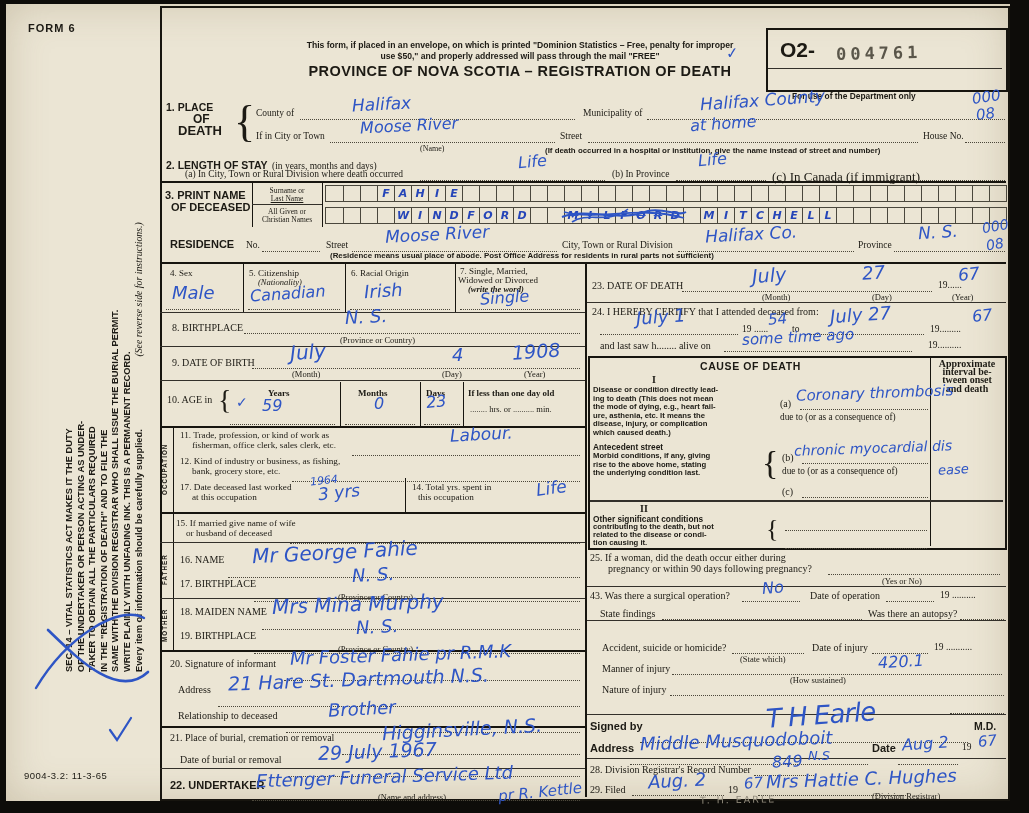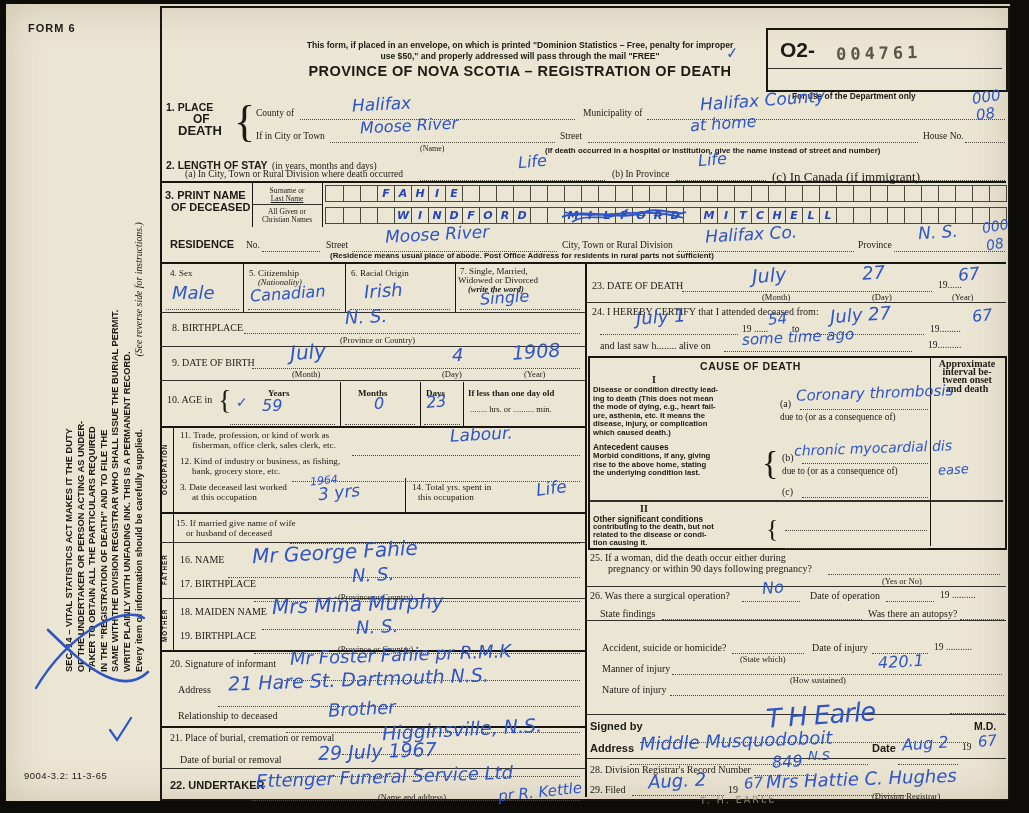--- a/index.html
+++ b/index.html
@@ -286,21 +286,21 @@
 
 <i class="ab vl" style="left:173px;top:427px;height:223px"></i>
 <div class="ab rail" style="left:161px;top:428px;height:82px">OCCUPATION</div>
 <div class="ab serif" style="left:180px;top:430px;font-size:9.2px">11. Trade, profession, or kind of work as</div>
 <div class="ab serif" style="left:192px;top:440px;font-size:9.2px">fisherman, office clerk, sales clerk, etc.</div>
 <i class="ab dl" style="left:352px;top:443px;width:228px"></i>
 <div class="ab hw" style="left:450px;top:424px;font-size:17px;transform:rotate(-3deg)">Labour.</div>
 <div class="ab serif" style="left:180px;top:456px;font-size:9.2px">12. Kind of industry or business, as fishing,</div>
 <div class="ab serif" style="left:192px;top:466px;font-size:9.2px">bank, grocery store, etc.</div>
 <i class="ab dl" style="left:292px;top:469px;width:288px"></i>
-<div class="ab serif" style="left:180px;top:482px;font-size:9.2px">3. Date deceased last worked</div>
+<div class="ab serif" style="left:180px;top:482px;font-size:9.2px">17. Date deceased last worked</div>
 <div class="ab serif" style="left:192px;top:492px;font-size:9.2px">at this occupation</div>
 <i class="ab dl" style="left:268px;top:500px;width:130px"></i>
 <div class="ab hw" style="left:310px;top:474px;font-size:11px;transform:rotate(-6deg)">1964</div>
 <div class="ab hw" style="left:318px;top:482px;font-size:17px;transform:rotate(-6deg)">3 yrs</div>
 <i class="ab vl" style="left:405px;top:478px;height:34px"></i>
 <div class="ab serif" style="left:412px;top:482px;font-size:9.2px">14. Total yrs. spent in</div>
 <div class="ab serif" style="left:418px;top:492px;font-size:9.2px">this occupation</div>
 <i class="ab dl" style="left:490px;top:500px;width:90px"></i>
 <div class="ab hw" style="left:536px;top:478px;font-size:17px;transform:rotate(-8deg)">Life</div>
 <i class="ab hl" style="left:162px;top:512px;width:423px"></i>
@@ -396,21 +396,21 @@
   <div>ing to death (This does not mean</div>
   <div>the mode of dying, e.g., heart fail-</div>
   <div>ure, asthenia, etc. It means the</div>
   <div>disease, injury, or complication</div>
   <div>which caused death.)</div>
 </div>
 <div class="ab serif" style="left:780px;top:398px;font-size:10px">(a)</div>
 <i class="ab dl" style="left:800px;top:397px;width:128px"></i>
 <div class="ab hw" style="left:796px;top:384px;font-size:15px;transform:rotate(-2deg)">Coronary thrombosis</div>
 <div class="ab serif" style="left:780px;top:412px;font-size:9.3px">due to (or as a consequence of)</div>
-<div class="ab sans b" style="left:593px;top:442px;font-size:8.3px">Antecedent causes</div>
+<div class="ab sans b" style="left:593px;top:442px;font-size:8.3px">Antecedent street</div>
 <div class="ab sans b" style="left:593px;top:452px;font-size:7.7px;line-height:8.5px">
   <div>Morbid conditions, if any, giving</div>
   <div>rise to the above home, stating</div>
   <div>the underlying condition last.</div>
 </div>
 <div class="ab serif" style="left:762px;top:444px;font-size:34px;font-weight:300">{</div>
 <div class="ab serif" style="left:782px;top:452px;font-size:10px">(b)</div>
 <i class="ab dl" style="left:802px;top:451px;width:126px"></i>
 <div class="ab hw" style="left:794px;top:440px;font-size:14px;transform:rotate(-2deg)">chronic myocardial dis</div>
 <div class="ab serif" style="left:782px;top:466px;font-size:9.3px">due to (or as a consequence of)</div>
@@ -428,21 +428,21 @@
 <div class="ab serif" style="left:766px;top:514px;font-size:26px;font-weight:300">{</div>
 <i class="ab dl" style="left:785px;top:518px;width:142px"></i>
 <i class="ab dl" style="left:785px;top:536px;width:142px"></i>
 
 <div class="ab serif" style="left:590px;top:552px;font-size:10px">25. If a woman, did the death occur either during</div>
 <div class="ab serif" style="left:608px;top:563px;font-size:10px">pregnancy or within 90 days following pregnancy?</div>
 <i class="ab dl" style="left:828px;top:562px;width:172px"></i>
 <div class="ab serif" style="left:882px;top:576px;font-size:8.5px">(Yes or No)</div>
 <i class="ab tl" style="left:587px;top:586px;width:419px"></i>
 
-<div class="ab serif" style="left:590px;top:590px;font-size:10px">26. Was there a surgical operation?</div>
+<div class="ab serif" style="left:590px;top:590px;font-size:10px">43. Was there a surgical operation?</div>
 <i class="ab dl" style="left:742px;top:589px;width:58px"></i>
 <div class="ab hw" style="left:762px;top:578px;font-size:16px;transform:rotate(-5deg)">No</div>
 <div class="ab serif" style="left:810px;top:590px;font-size:10px">Date of operation</div>
 <i class="ab dl" style="left:886px;top:589px;width:48px"></i>
 <div class="ab serif" style="left:940px;top:590px;font-size:9.5px">19 ..........</div>
 <div class="ab serif" style="left:600px;top:608px;font-size:10px">State findings</div>
 <i class="ab dl" style="left:662px;top:607px;width:200px"></i>
 <div class="ab serif" style="left:868px;top:608px;font-size:10px">Was there an autopsy?</div>
 <i class="ab dl" style="left:960px;top:607px;width:44px"></i>
 <i class="ab tl" style="left:587px;top:620px;width:419px"></i>

